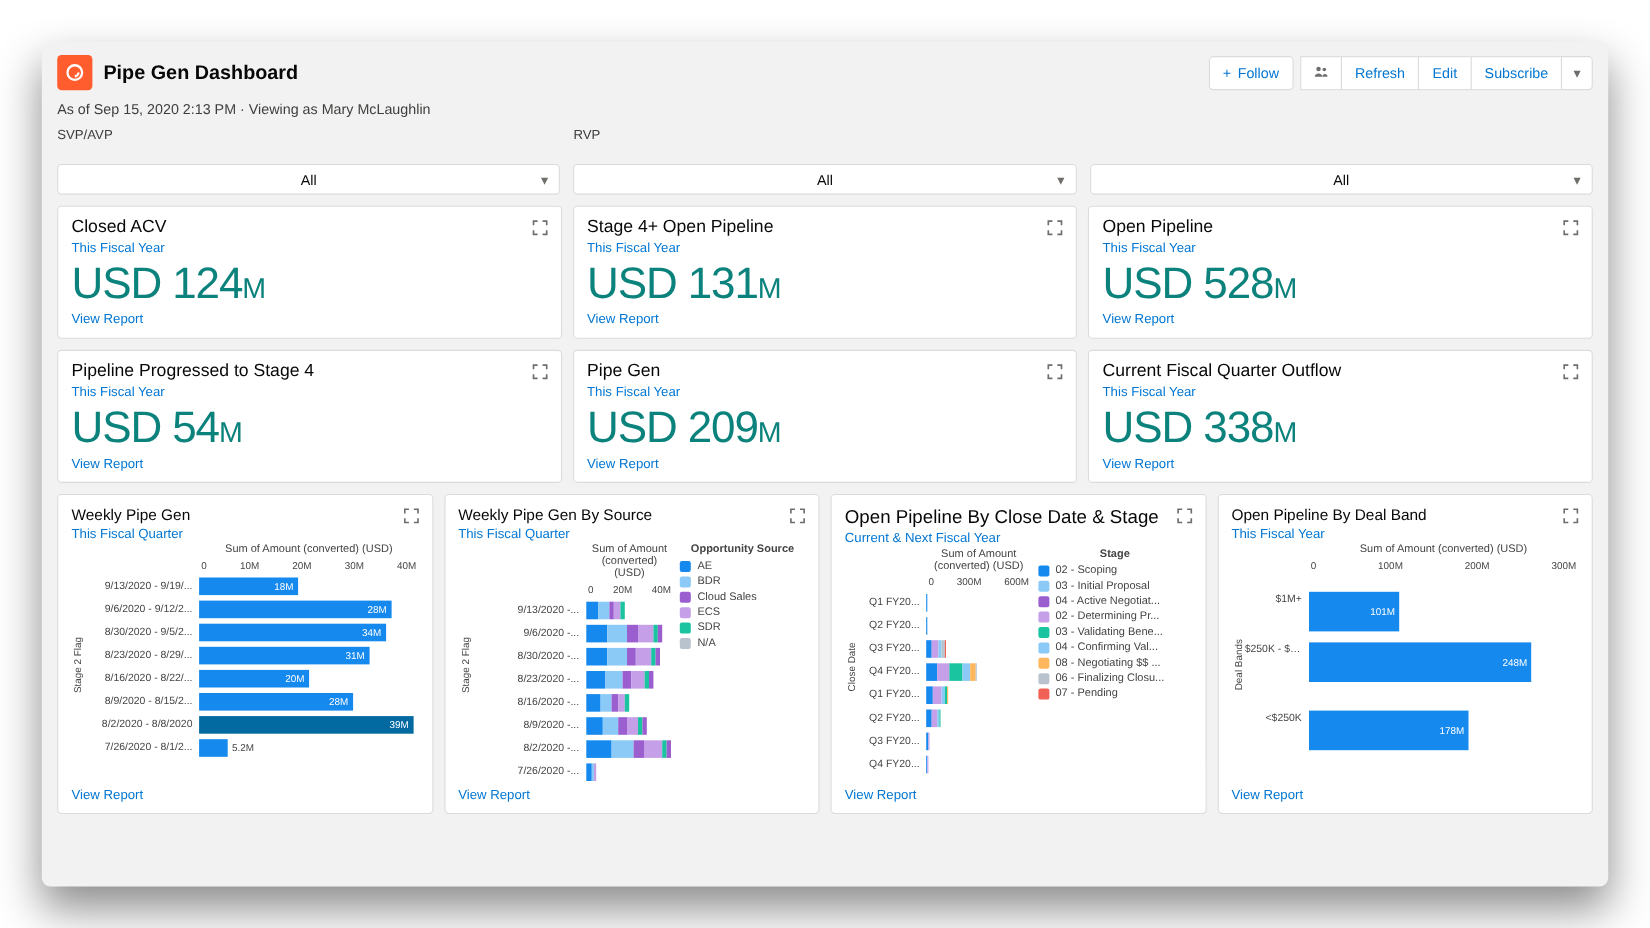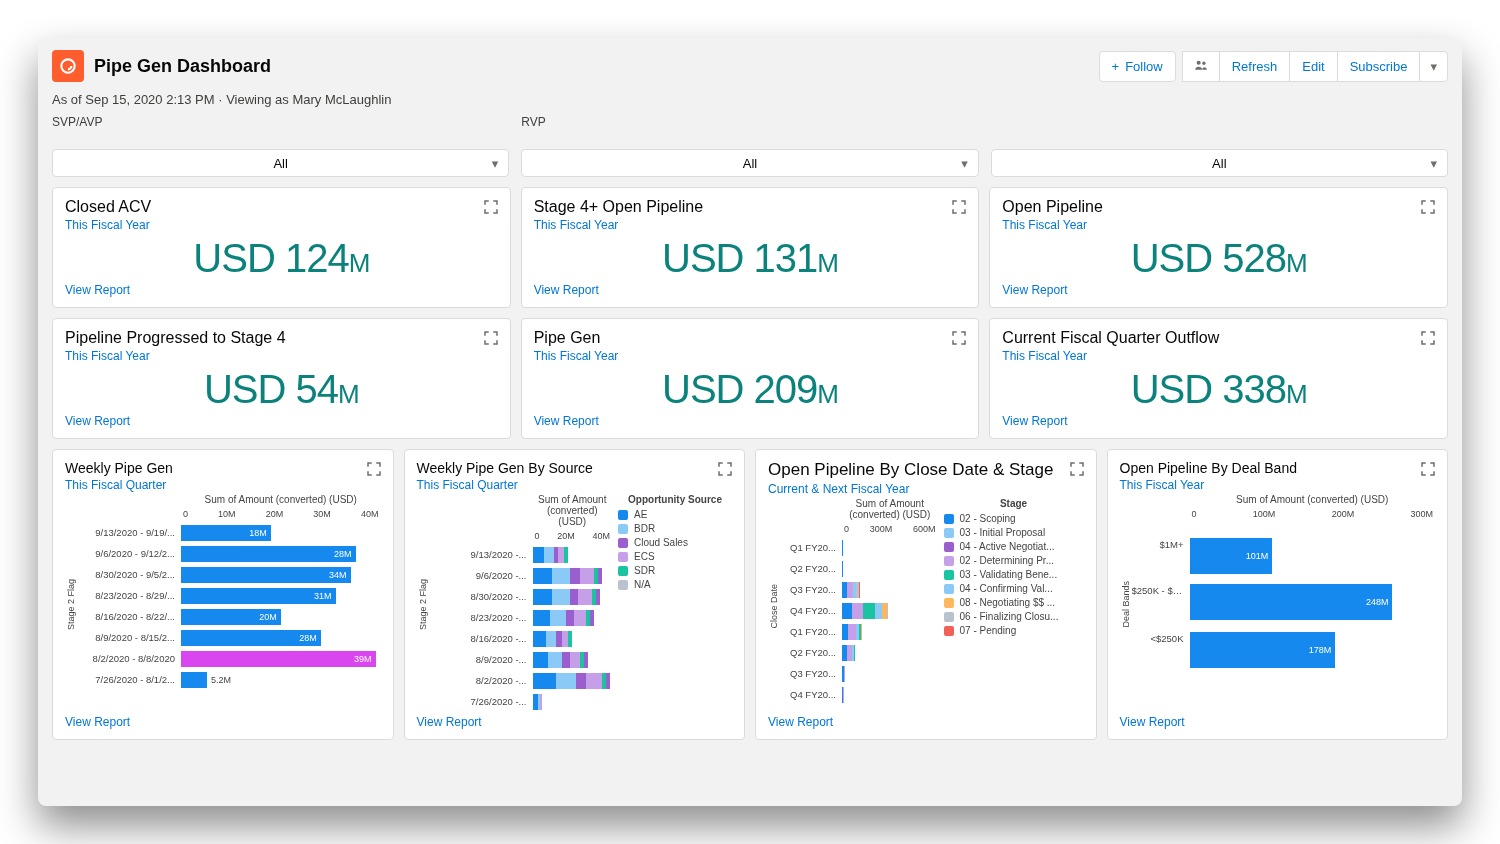--- a/index.html
+++ b/index.html
@@ -81,21 +81,21 @@
     border-radius: 4px;
     padding: 10px 12px;
     position: relative;
     display:flex; flex-direction:column;
   }
   .card-title { font-size: 16px; color: #080707; margin-bottom: 2px;}
   .card-sub { font-size: 12px; color: #0176d3; margin-bottom:2px; }
   .big-number {
     font-size: 40px;
     color: #0b827c;
-    text-align: center;
+    text-align: left;
     flex:1;
     font-weight: 400;
     letter-spacing: -1px;
     padding: 2px 0;
   }
   .big-number small { font-size: 0.65em; text-transform: none;}
   .view-report { font-size: 12px; color: #0176d3; cursor: pointer; }
   .expand-btn {
     position:absolute; top:10px; right:10px;
     width:18px; height:18px; color:#706e6b; cursor:pointer;
@@ -317,21 +317,21 @@
         <div class="bar-label ">8/9/2020 - 8/15/2...</div>
         <div class="bar-track">
           <div class="bar-fill" style="width:70%;background:#1589ee;">
             <span class="bar-value ">28M</span>
           </div>
         </div>
       </div>
               <div class="bar-row">
         <div class="bar-label ">8/2/2020 - 8/8/2020</div>
         <div class="bar-track">
-          <div class="bar-fill" style="width:97.5%;background:#d946ef;">
+          <div class="bar-fill" style="width:97.5%;background:#0369a1;">
             <span class="bar-value ">39M</span>
           </div>
         </div>
       </div>
               <div class="bar-row">
         <div class="bar-label ">7/26/2020 - 8/1/2...</div>
         <div class="bar-track">
           <div class="bar-fill" style="width:13%;background:#1589ee;">
             <span class="bar-value outside">5.2M</span>
           </div>
@@ -650,21 +650,21 @@
             </div>
         <div class="bars">
               <div class="bar-row" style="height:42px;margin-bottom:4px;">
         <div class="bar-label w50">$1M+</div>
         <div class="bar-track">
           <div class="bar-fill" style="width:33.666666666666664%;background:#1589ee;height:36px;top:3px;">
             <span class="bar-value ">101M</span>
           </div>
         </div>
       </div>
-              <div class="bar-row" style="height:42px;margin-bottom:6px;">
+              <div class="bar-row" style="height:42px;margin-bottom:20px;">
         <div class="bar-label w50">$250K - $1M</div>
         <div class="bar-track">
           <div class="bar-fill" style="width:82.66666666666667%;background:#1589ee;height:36px;top:3px;">
             <span class="bar-value ">248M</span>
           </div>
         </div>
       </div>
               <div class="bar-row" style="height:42px;margin-bottom:4px;align-items:center;">
         <div class="bar-label w50">&lt;$250K</div>
         <div class="bar-track">

